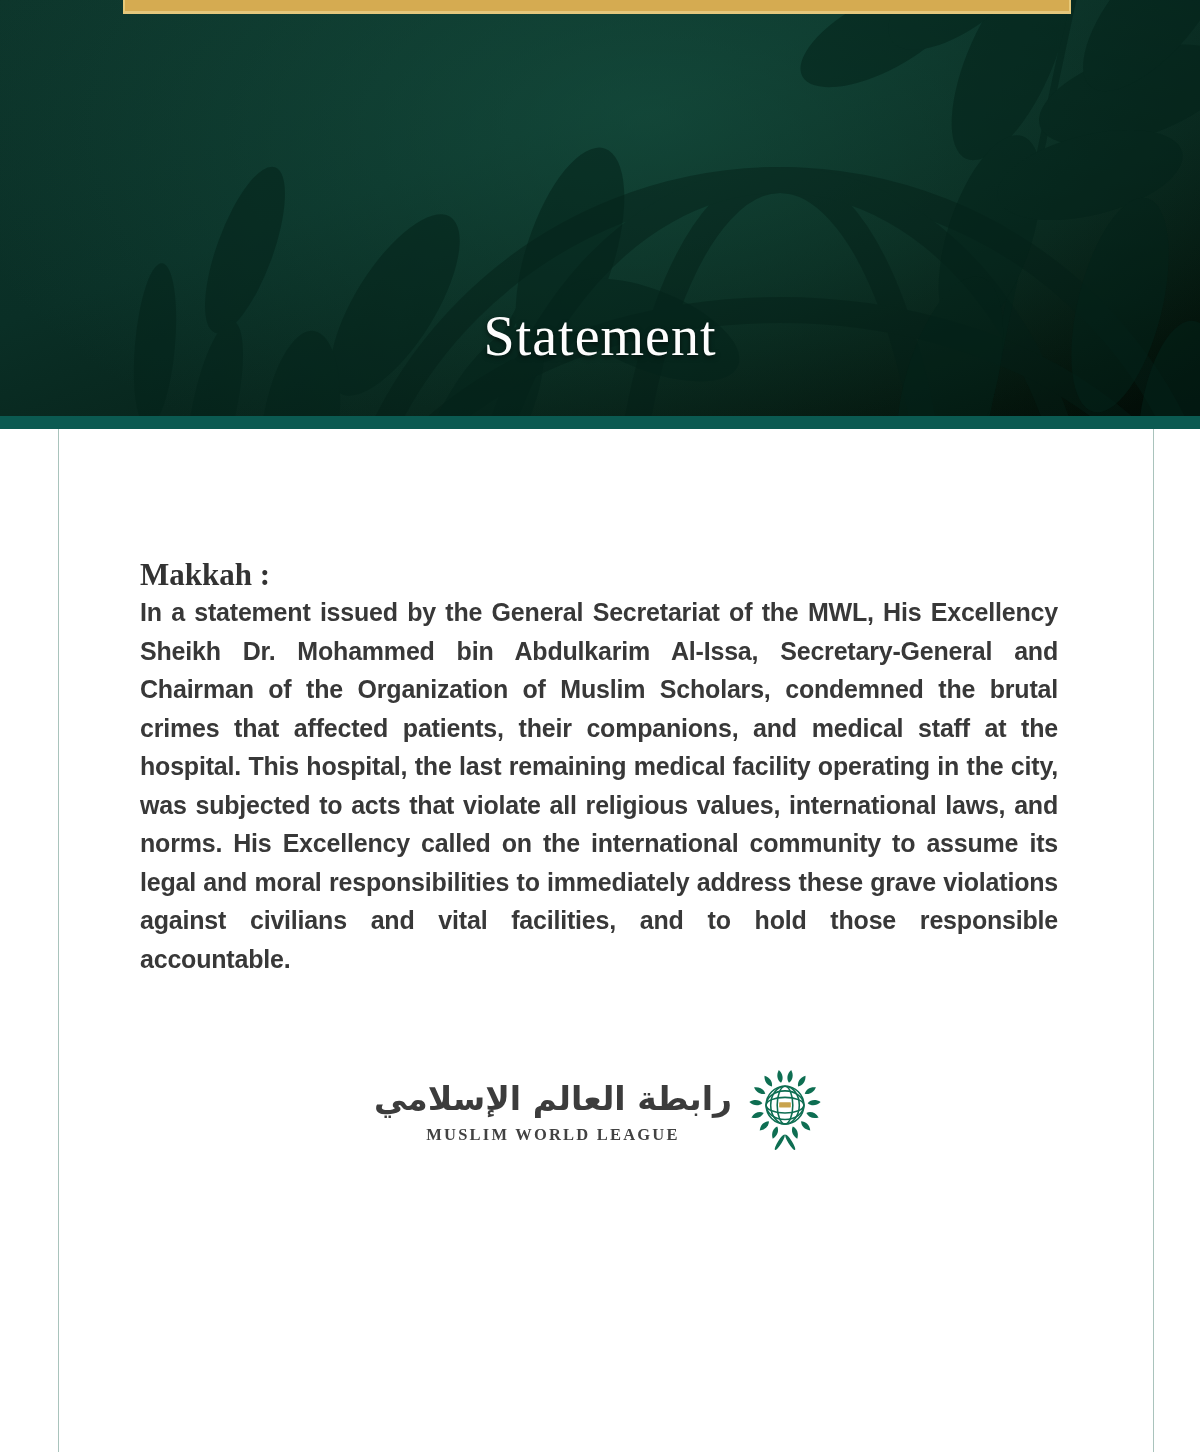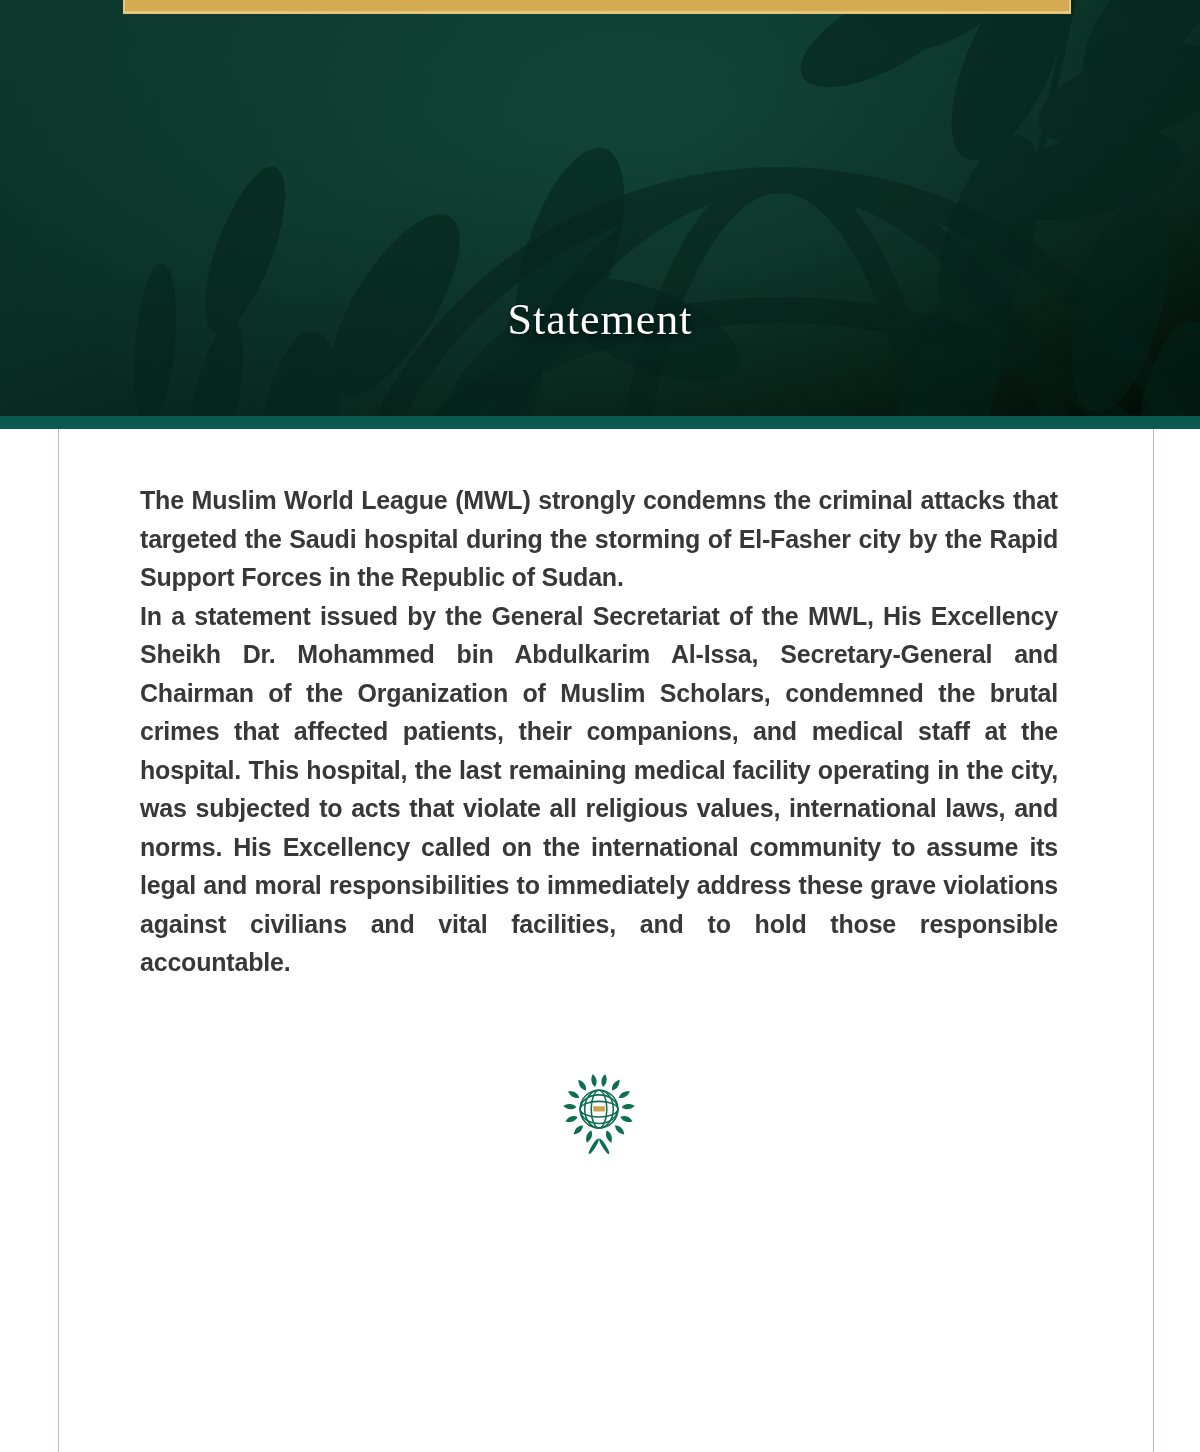--- a/index.html
+++ b/index.html
@@ -16,24 +16,24 @@
       linear-gradient(160deg,#0d352b 0%,#0a2f26 38%,#072219 66%,#031109 90%,#020c07 100%);
   }
   .decor{position:absolute;left:0;top:0;}
   .gold-bar{
     position:absolute;left:123px;top:0;width:944px;height:11px;
     background:#d5ab51;
     border-left:2px solid #e7c979;border-right:2px solid #e7c979;
     border-bottom:3px solid #e4c77c;
   }
   .title{
-    position:absolute;left:0;top:297px;width:100%;margin:0;
+    position:absolute;left:0;top:307px;width:100%;margin:0;
     text-align:center;
     font-family:"Liberation Serif",serif;font-weight:400;
-    font-size:44px;line-height:1.05;color:#fdfdfd;letter-spacing:1px;
+    font-size:56px;line-height:1.05;color:#fdfdfd;letter-spacing:1px;
     text-shadow:0 2px 5px rgba(0,0,0,.55);
   }
   .divider-band{
     position:absolute;left:0;top:416px;width:1200px;height:13px;
     background:#0b5a51;
   }
   
   .rule{position:absolute;top:429px;width:1px;height:1023px;background:#a9c3bc;}
   .rule-left{left:58px;}
   .rule-right{left:1153px;}
@@ -111,24 +111,28 @@
     <div class="gold-bar"></div>
     <h1 class="title">Statement</h1>
   </div>
 
   <div class="divider-band"></div>
 
   <div class="rule rule-left"></div>
   <div class="rule rule-right"></div>
 
   <div class="content">
-    <p class="para para-1">The Muslim World League (MWL) strongly condemns the criminal attacks that targeted the Saudi hospital during the storming of El-Fasher city by the Rapid Support Forces in the Republic of Sudan.</p>
+    <h2 class="city-heading">Makkah :</h2>
     <p class="para para-2">In a statement issued by the General Secretariat of the MWL, His Excellency Sheikh Dr. Mohammed bin Abdulkarim Al-Issa, Secretary-General and Chairman of the Organization of Muslim Scholars, condemned the brutal crimes that affected patients, their companions, and medical staff at the hospital. This hospital, the last remaining medical facility operating in the city, was subjected to acts that violate all religious values, international laws, and norms. His Excellency called on the international community to assume its legal and moral responsibilities to immediately address these grave violations against civilians and vital facilities, and to hold those responsible accountable.</p>
 
     <div class="logo-row">
+      <div class="wordmarks">
+        <span class="arabic-wordmark">رابطة العالم الإسلامي</span>
+        <span class="latin-wordmark">MUSLIM WORLD LEAGUE</span>
+      </div>
       <svg width="78" height="86" viewBox="0 0 120 132" aria-hidden="true">
         <defs>
           <path id="leaf" d="M60 22 C55 17 54.5 9 60 2 C65.5 9 65 17 60 22 Z" fill="#0e6e52"></path>
         </defs>
 
         <g>
           <use href="#leaf" transform="rotate(10 60 57)"></use>
           <use href="#leaf" transform="rotate(35 60 57)"></use>
           <use href="#leaf" transform="rotate(60 60 57)"></use>
           <use href="#leaf" transform="rotate(85 60 57)"></use>

